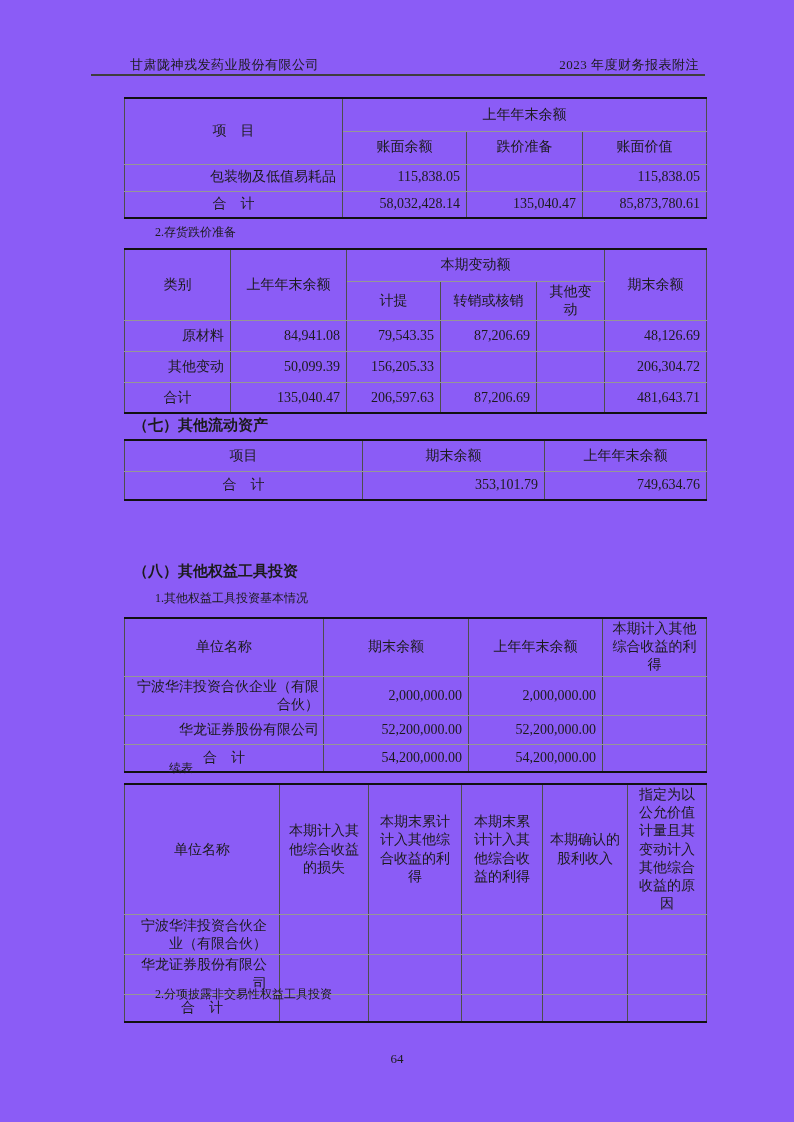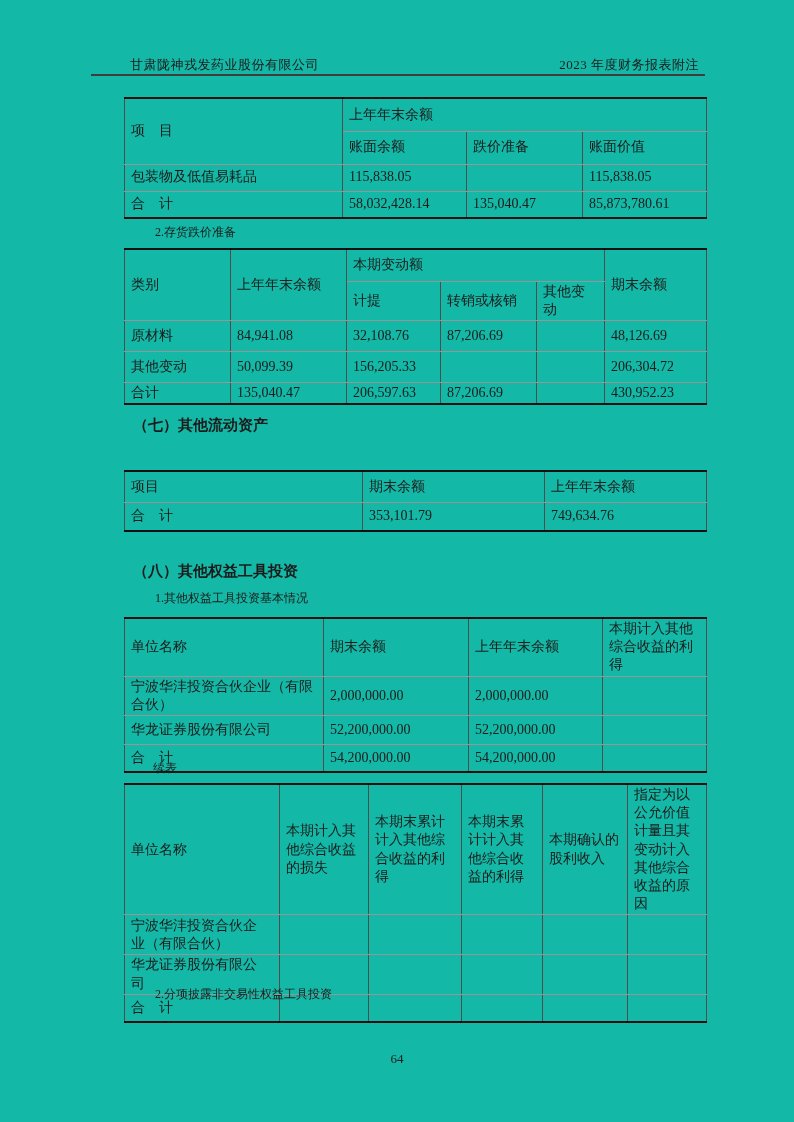--- a/index.html
+++ b/index.html
@@ -1,18 +1,18 @@
 <!DOCTYPE html>
 <html><head>
 <meta charset="utf-8">
 <style>
   html,body { margin:0; padding:0; background:#ffffff; }
   .page {
     position:relative; width:794px; height:1122px; margin:0 auto;
-    background:#14b8a6; overflow:hidden;
+    background:#8b5cf6; overflow:hidden;
     font-family:"Liberation Serif","DejaVu Serif",serif;
     color:#1b1b1b;
   }
   
   .pagehead {
     position:absolute; left:91px; top:52px; width:614px; height:22px;
     border-bottom:2px solid #3e3e3e;
     display:flex; justify-content:space-between; align-items:flex-end;
     font-size:13px; letter-spacing:0.5px;
   }
@@ -28,23 +28,23 @@
     position:absolute; border-collapse:collapse; table-layout:fixed;
     font-size:14px; line-height:1.3;
     border-top:2px solid #111111; border-bottom:2px solid #111111;
   }
   table.t td {
     border-top:1px solid #969696; border-bottom:1px solid #969696;
     border-left:1px solid #4e4e4e; border-right:1px solid #4e4e4e;
     padding:1px 6px; vertical-align:middle; overflow:hidden;
     word-break:break-all;
   }
-  td.hc, td.c { }
-  td.l { text-align:left; }
-  td.r { text-align:left; padding-right:8px; }
+  td.hc, td.c { text-align:center; }
+  td.l { text-align:right; }
+  td.r { text-align:right; padding-right:8px; }
   .t4 td.l { padding-right:4px; }
   .t5 td.l { padding-right:12px; }
   td.p2  { padding:1px 2px;  }
   td.p3  { padding:1px 3px;  }
   td.p5  { padding:1px 5px;  }
   td.p6a { padding:1px 6px;  }
   td.p8  { padding:1px 8px;  }
   td.p11 { padding:1px 11px; }
 
   .pagenum { position:absolute; top:1051px; left:0; width:794px;
@@ -111,47 +111,47 @@
         <td class="hc" rowspan="2">期末余额</td>
       </tr>
       <tr style="height:37px">
         <td class="hc">计提</td>
         <td class="hc">转销或核销</td>
         <td class="hc p11">其他变动</td>
       </tr>
       <tr style="height:31px">
         <td class="l">原材料</td>
         <td class="r">84,941.08</td>
-        <td class="r">32,108.76</td>
+        <td class="r">79,543.35</td>
         <td class="r">87,206.69</td>
         <td class="r"></td>
         <td class="r">48,126.69</td>
       </tr>
       <tr style="height:31px">
         <td class="l">其他变动</td>
         <td class="r">50,099.39</td>
         <td class="r">156,205.33</td>
         <td class="r"></td>
         <td class="r"></td>
         <td class="r">206,304.72</td>
       </tr>
-      <tr style="height:22px">
+      <tr style="height:31px">
         <td class="c">合计</td>
         <td class="r">135,040.47</td>
         <td class="r">206,597.63</td>
         <td class="r">87,206.69</td>
         <td class="r"></td>
-        <td class="r">430,952.23</td>
+        <td class="r">481,643.71</td>
       </tr>
     </tbody>
   </table>
 
   <div class="lbl bold" style="left:133px; top:416px;">（七）其他流动资产</div>
 
-  <table class="t" style="left:124px; top:439px; width:582px;margin-top:31px;">
+  <table class="t" style="left:124px; top:439px; width:582px;">
     <colgroup>
         <col style="width:238px">
         <col style="width:182px">
         <col style="width:162px">
       </colgroup>
     <tbody>
       <tr style="height:31px">
         <td class="hc">项目</td>
         <td class="hc">期末余额</td>
         <td class="hc">上年年末余额</td>
@@ -195,21 +195,21 @@
       </tr>
       <tr style="height:28px">
         <td class="c">合　计</td>
         <td class="r">54,200,000.00</td>
         <td class="r">54,200,000.00</td>
         <td class="r"></td>
       </tr>
     </tbody>
   </table>
 
-  <div class="lbl" style="left:153px; top:760px;">续表</div>
+  <div class="lbl" style="left:169px; top:760px;">续表</div>
 
   <table class="t t5" style="left:124px; top:783px; width:582px;">
     <colgroup>
         <col style="width:155px">
         <col style="width:89px">
         <col style="width:93px">
         <col style="width:81px">
         <col style="width:85px">
         <col style="width:79px">
       </colgroup>

